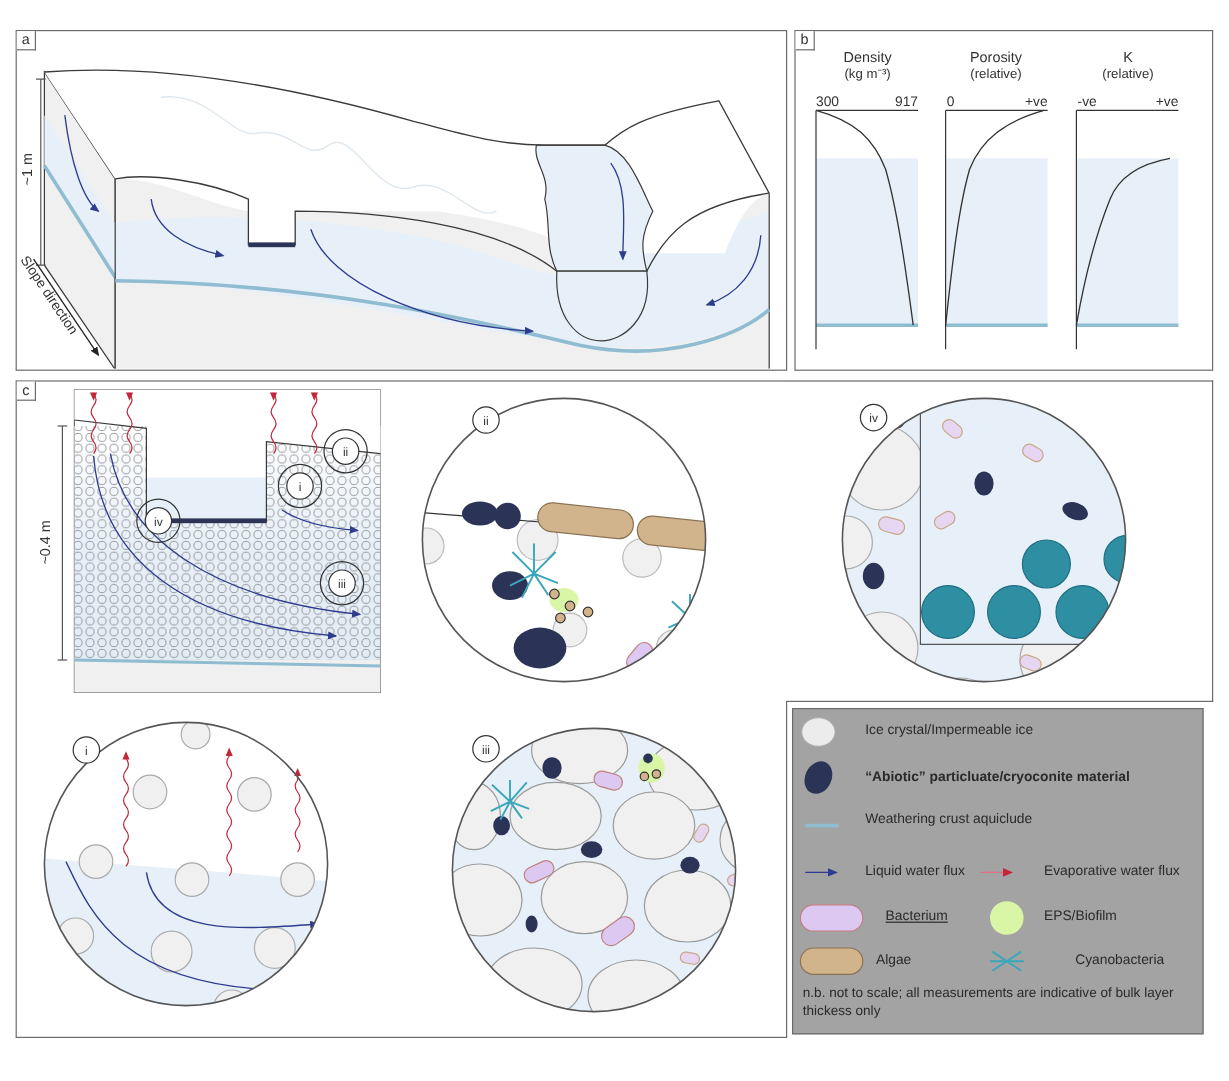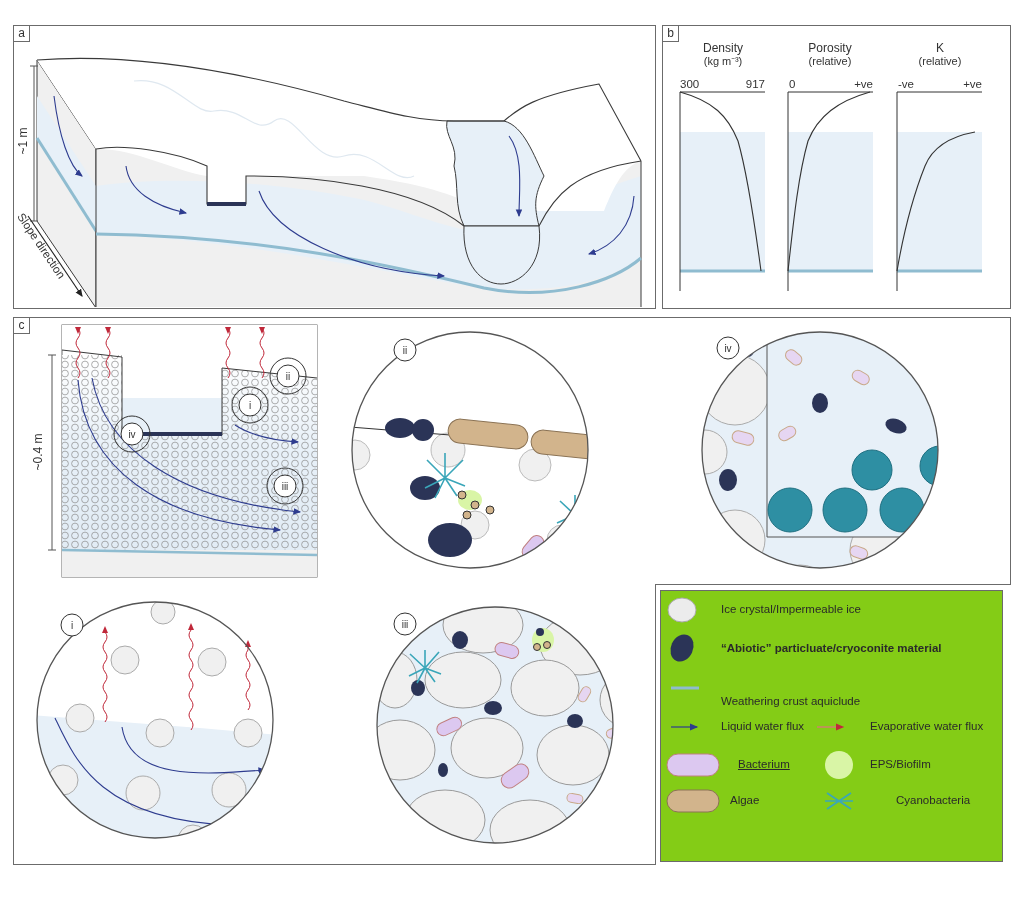--- a/index.html
+++ b/index.html
@@ -1,20 +1,20 @@
 <!DOCTYPE html>
 <html><head>
 <meta charset="utf-8">
 <style>
   html,body{margin:0;padding:0;background:#ffffff;}
   body{width:1024px;height:901px;position:relative;overflow:hidden;font-family:"Liberation Sans",sans-serif;color:#2a2a2a;}
   .panel{position:absolute;border:1.5px solid #6b6b6b;background:#fff;box-sizing:border-box;}
   .plabel{position:absolute;left:0;top:0;width:15px;height:15px;border-right:1.2px solid #6b6b6b;border-bottom:1.2px solid #6b6b6b;font-size:12px;line-height:14px;text-align:center;color:#333;background:#fff;}
   svg text{font-family:"Liberation Sans",sans-serif;}
-  .legend{position:absolute;left:660px;top:590px;width:343px;height:272px;border:1.2px solid #6b6b6b;box-sizing:border-box;background:#84cc16;}
+  .legend{position:absolute;left:660px;top:590px;width:343px;height:272px;border:1.2px solid #6b6b6b;box-sizing:border-box;background:#a3a3a3;}
   .lg-row{position:absolute;left:0;font-size:11.5px;color:#2a2a2a;white-space:nowrap;}
   .lg-note{position:absolute;left:8px;top:230px;width:330px;font-size:11.3px;line-height:15px;color:#2a2a2a;}
 </style>
 </head>
 <body>
 
 <div class="panel" style="left:13px;top:25px;width:643px;height:284px;">
   <div class="plabel">a</div>
   <svg width="640" height="281" style="position:absolute;left:0;top:0">
     <defs>
@@ -345,20 +345,21 @@
     <line x1="156" y1="136" x2="182" y2="136" stroke="#e07080" stroke-width="1.2" marker-end="url(#lgR)"></line>
     <rect x="6" y="163" width="52" height="22" rx="11" fill="#dcc8f0" stroke="#c08080"></rect>
     <circle cx="178" cy="174" r="14" fill="#d9f5a6"></circle>
     <rect x="6" y="199" width="52" height="22" rx="11" fill="#d2b48c" stroke="#8b7355"></rect>
     <g stroke="#3aa6b9" stroke-width="1.6">
         <path d="M178,210 l-12,-8 M178,210 l12,-8 M178,210 l-12,8 M178,210 l12,8 M178,210 l-14,0 M178,210 l14,0"></path>
       </g>
   </svg>
   <span class="lg-row" style="left:60px;top:12px;">Ice crystal/Impermeable ice</span>
   <span class="lg-row" style="left:60px;top:51px;font-weight:bold;">“Abiotic” particluate/cryoconite material</span>
-  <span class="lg-row" style="left:60px;top:104px;">Weathering crust aquiclude</span>
+  <span class="lg-row" style="left:60px;top:86px;">Weathering crust aquiclude</span>
   <span class="lg-row" style="left:60px;top:129px;text-align:center;">Liquid water flux</span>
   <span class="lg-row" style="left:209px;top:129px;">Evaporative water flux</span>
   <span class="lg-row" style="left:77px;top:167px;text-decoration:underline;">Bacterium</span>
   <span class="lg-row" style="left:209px;top:167px;">EPS/Biofilm</span>
   <span class="lg-row" style="left:69px;top:203px;">Algae</span>
   <span class="lg-row" style="left:209px;top:203px;margin-left:26px;">Cyanobacteria</span>
+  <div class="lg-note">n.b. not to scale; all measurements are indicative of bulk layer thickess only</div>
 </div>
 
 </body></html>

